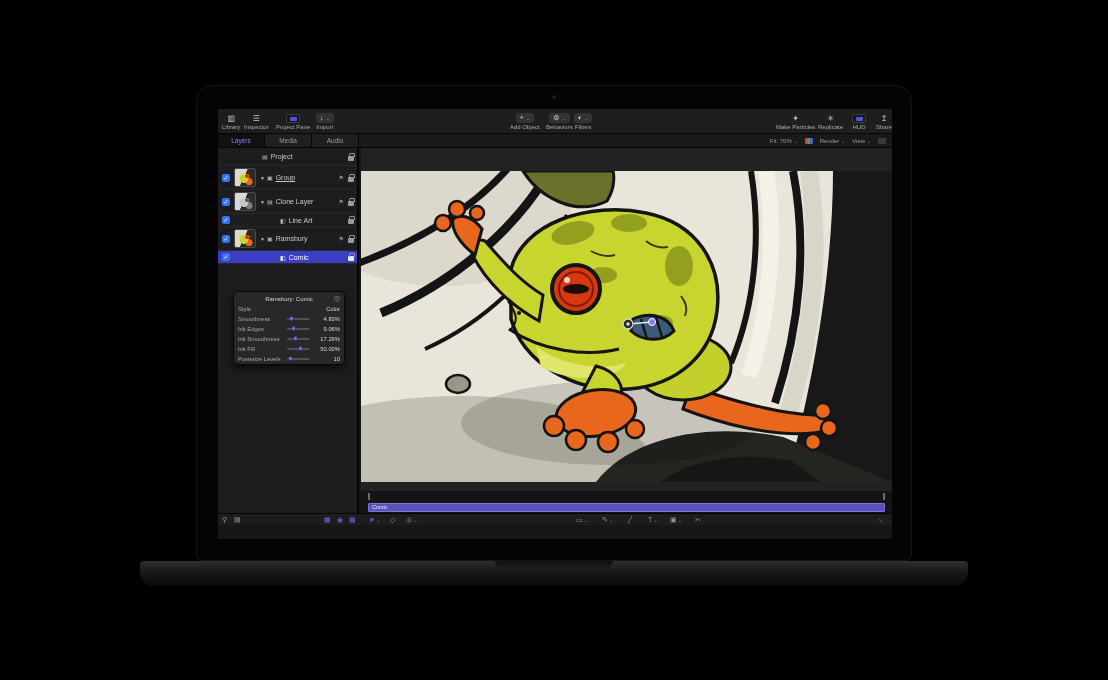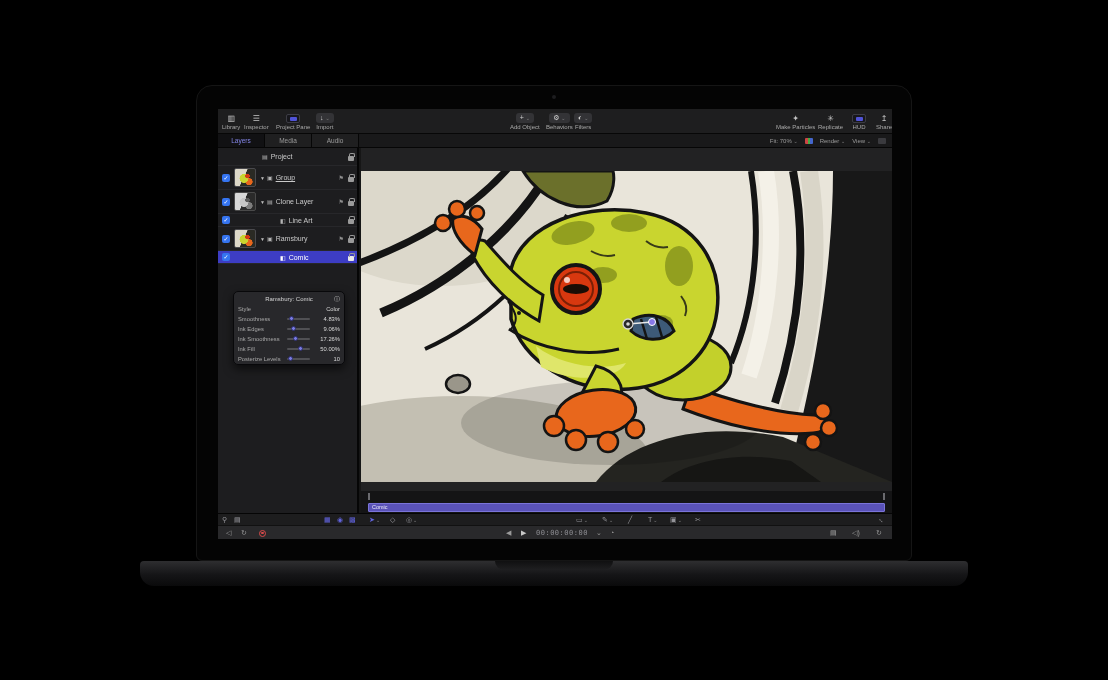--- a/index.html
+++ b/index.html
@@ -402,33 +402,20 @@
         <span class="mini" style="left:188px"><span>◎</span><span class="chev">⌄</span></span>
         <span class="mini" style="left:358px"><span>▭</span><span class="chev">⌄</span></span>
         <span class="mini" style="left:384px"><span>✎</span><span class="chev">⌄</span></span>
         <span class="mini" style="left:410px">╱</span>
         <span class="mini" style="left:430px"><span>T</span><span class="chev">⌄</span></span>
         <span class="mini" style="left:452px"><span>▣</span><span class="chev">⌄</span></span>
         <span class="mini" style="left:477px">✂</span>
         <span class="mini rot45" style="left:660px">↔</span>
       </div>
 
-      <div class="transport">
-        <span class="trico" style="left:8px">◁</span>
-        <span class="trico" style="left:23px">↻</span>
-        <span class="rec"></span>
-        <span class="trico" style="left:288px">◀</span>
-        <span class="trico" style="left:303px; color:#c8c8c8">▶</span>
-        <span class="tc">00:00:00:00</span>
-        <span class="trico" style="left:378px">⌄</span>
-        <span class="trico" style="left:392px">◔</span>
-        <span class="trico" style="left:612px">▤</span>
-        <span class="trico" style="left:634px">◁)</span>
-        <span class="trico" style="left:658px">↻</span>
-      </div>
 
     </div>
   </div>
 
   <div class="base">
     <div class="notch"></div>
   </div>
 </div>
 
 </body></html>

